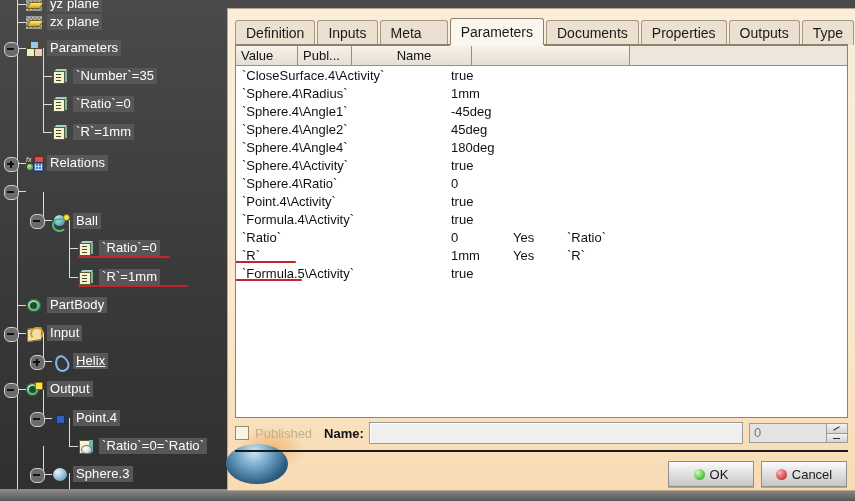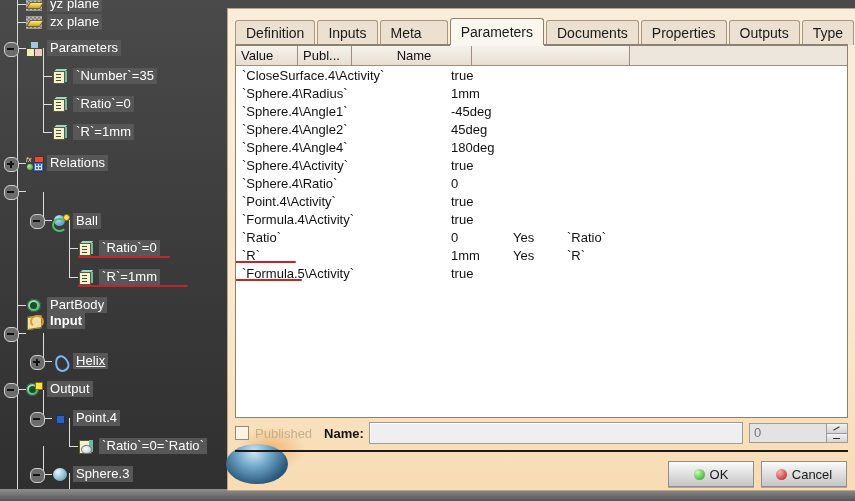--- a/index.html
+++ b/index.html
@@ -316,21 +316,21 @@
       </div>
       <div class="hline" style="left: 17px; top: 305px; width: 9px;"></div>
       <div class="trow" style="left: 26px; top: 296px;">
         <span class="ticon">
           <span class="ic-partbody"></span>
         </span>
         <span class="tlabel">PartBody</span>
       </div>
       <div class="hline" style="left: 17px; top: 333px; width: 9px;"></div>
       <div class="exp" style="left: 4px; top: 327px;"></div>
-      <div class="trow" style="left: 26px; top: 312px; font-weight: bold;">
+      <div class="trow" style="left: 26px; top: 324px;">
         <span class="ticon">
           <span class="ic-input">
             <span class="sheet"></span>
             <span class="arr"></span>
           </span>
         </span>
         <span class="tlabel">Input</span>
       </div>
       <div class="hline" style="left: 43px; top: 361px; width: 9px;"></div>
       <div class="vline" style="left: 43px; top: 333px; height: 28px;"></div>

